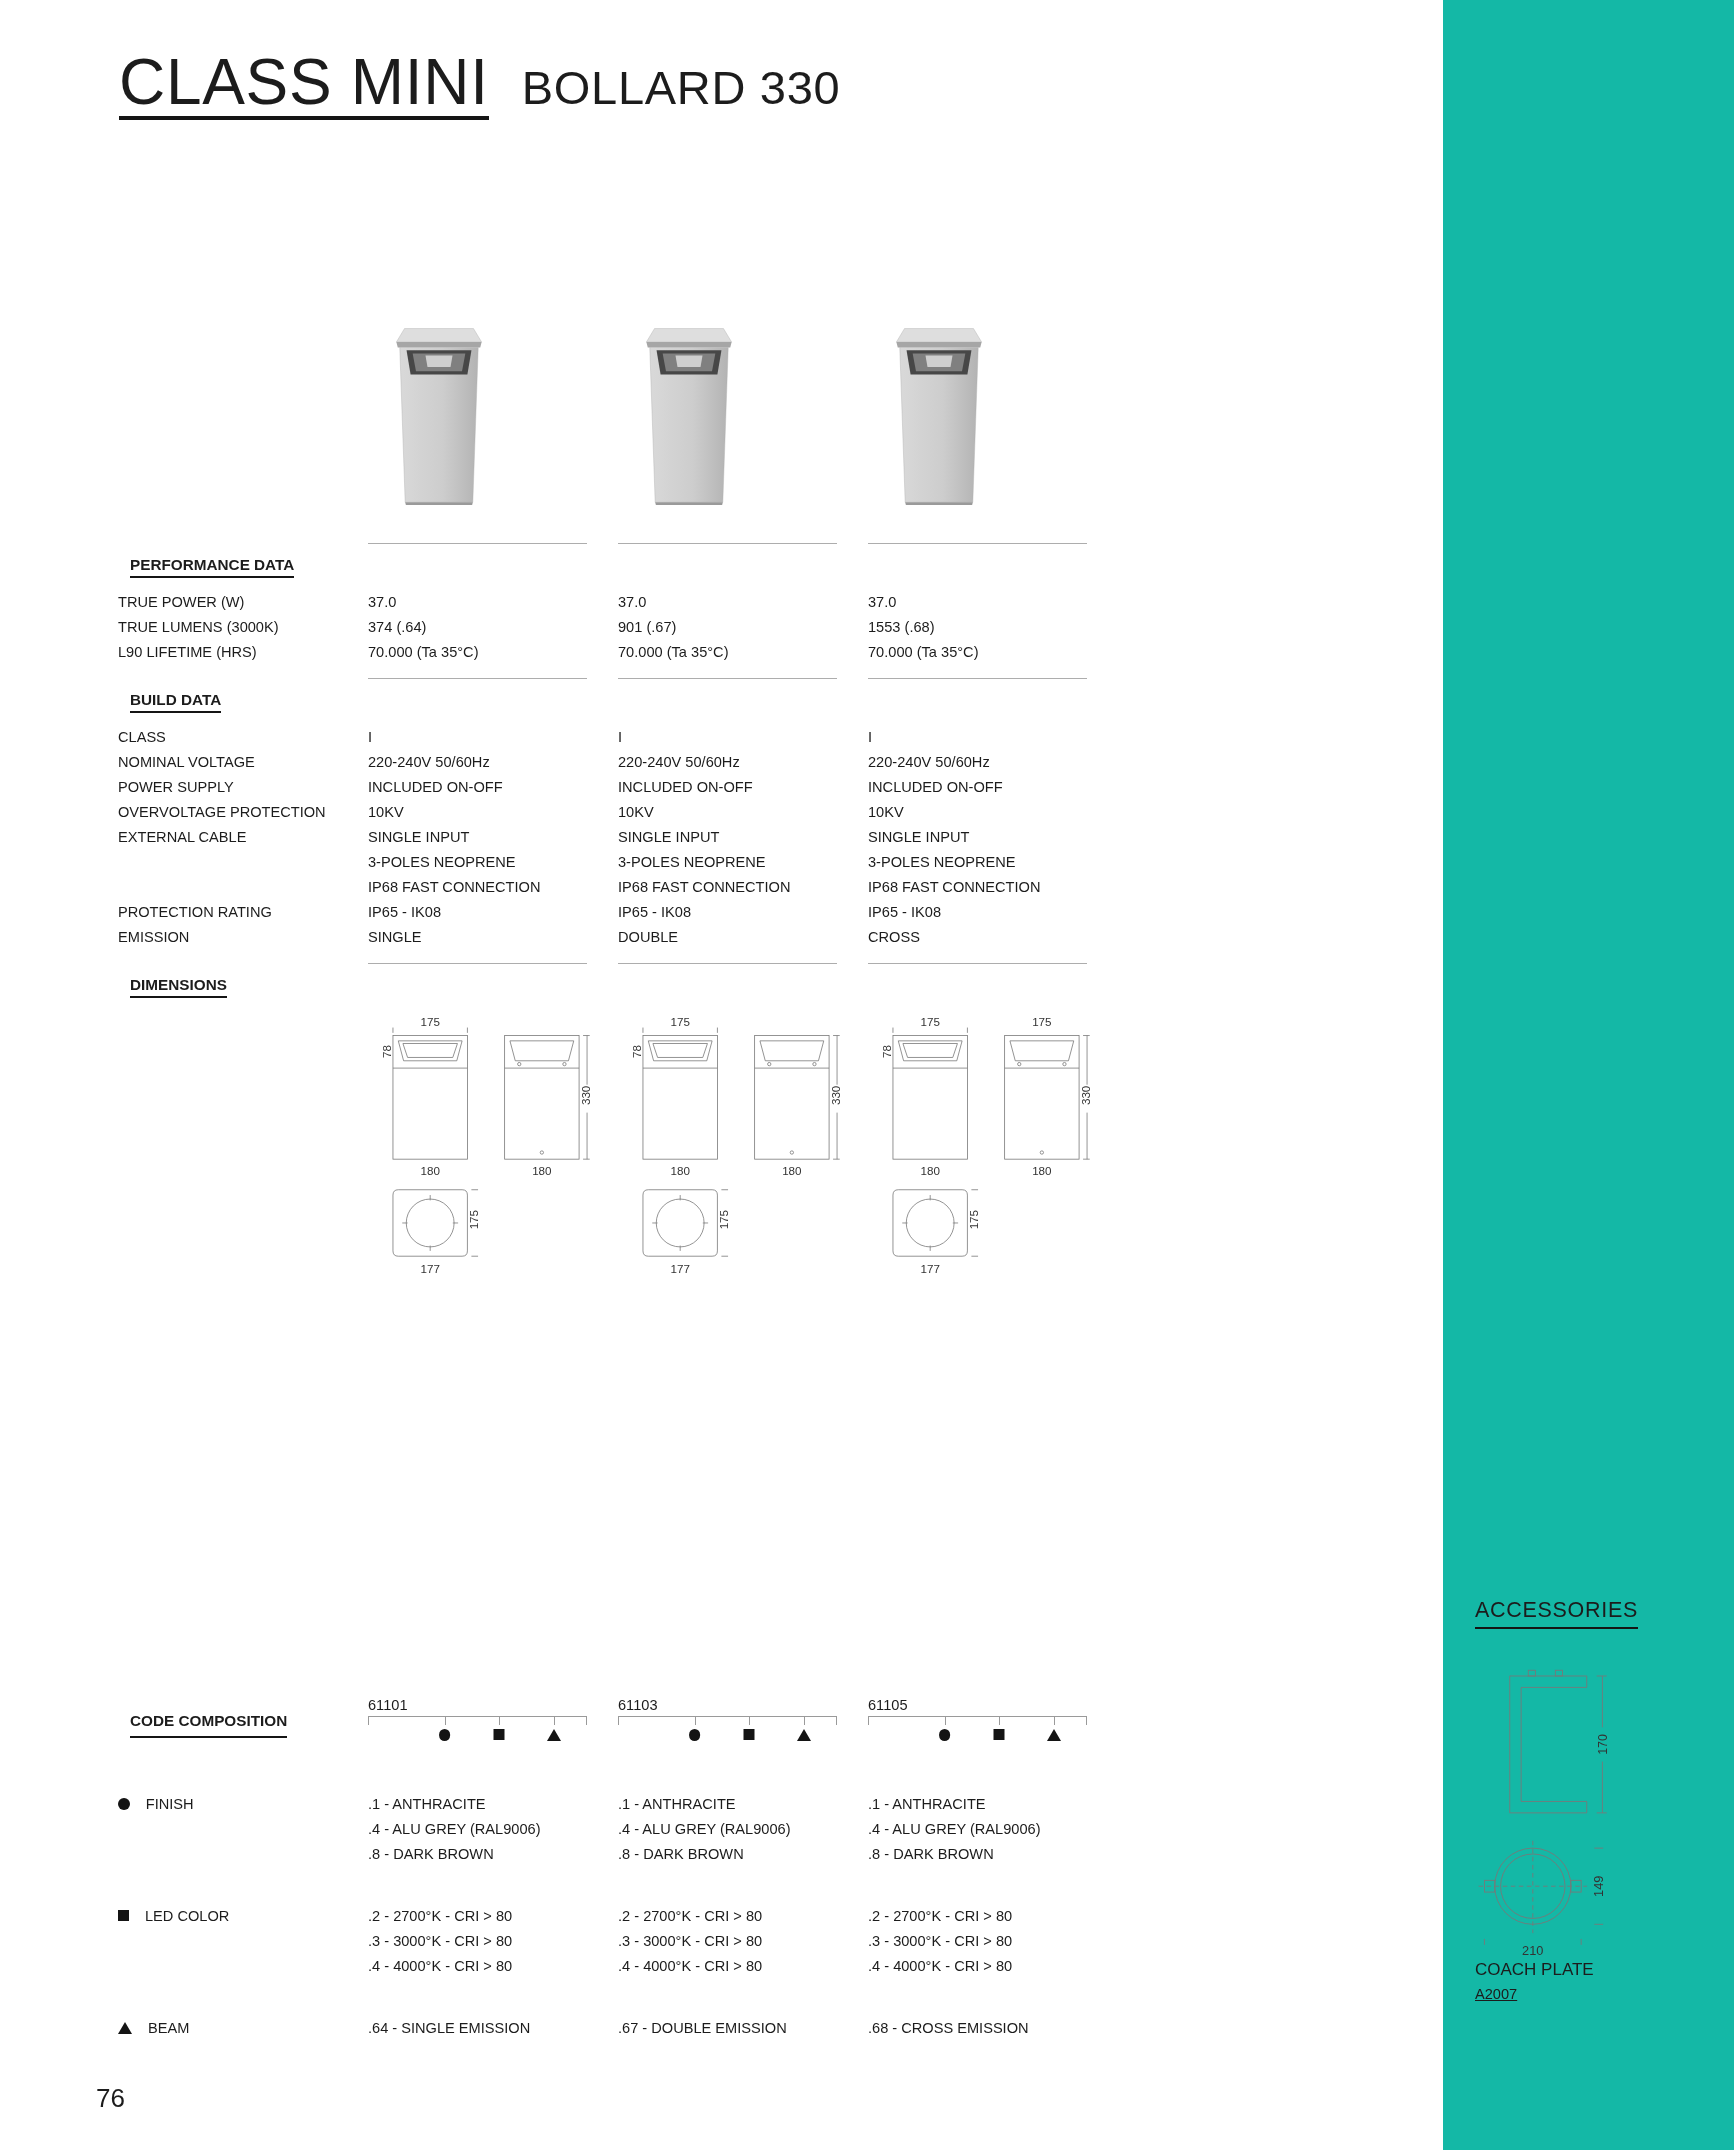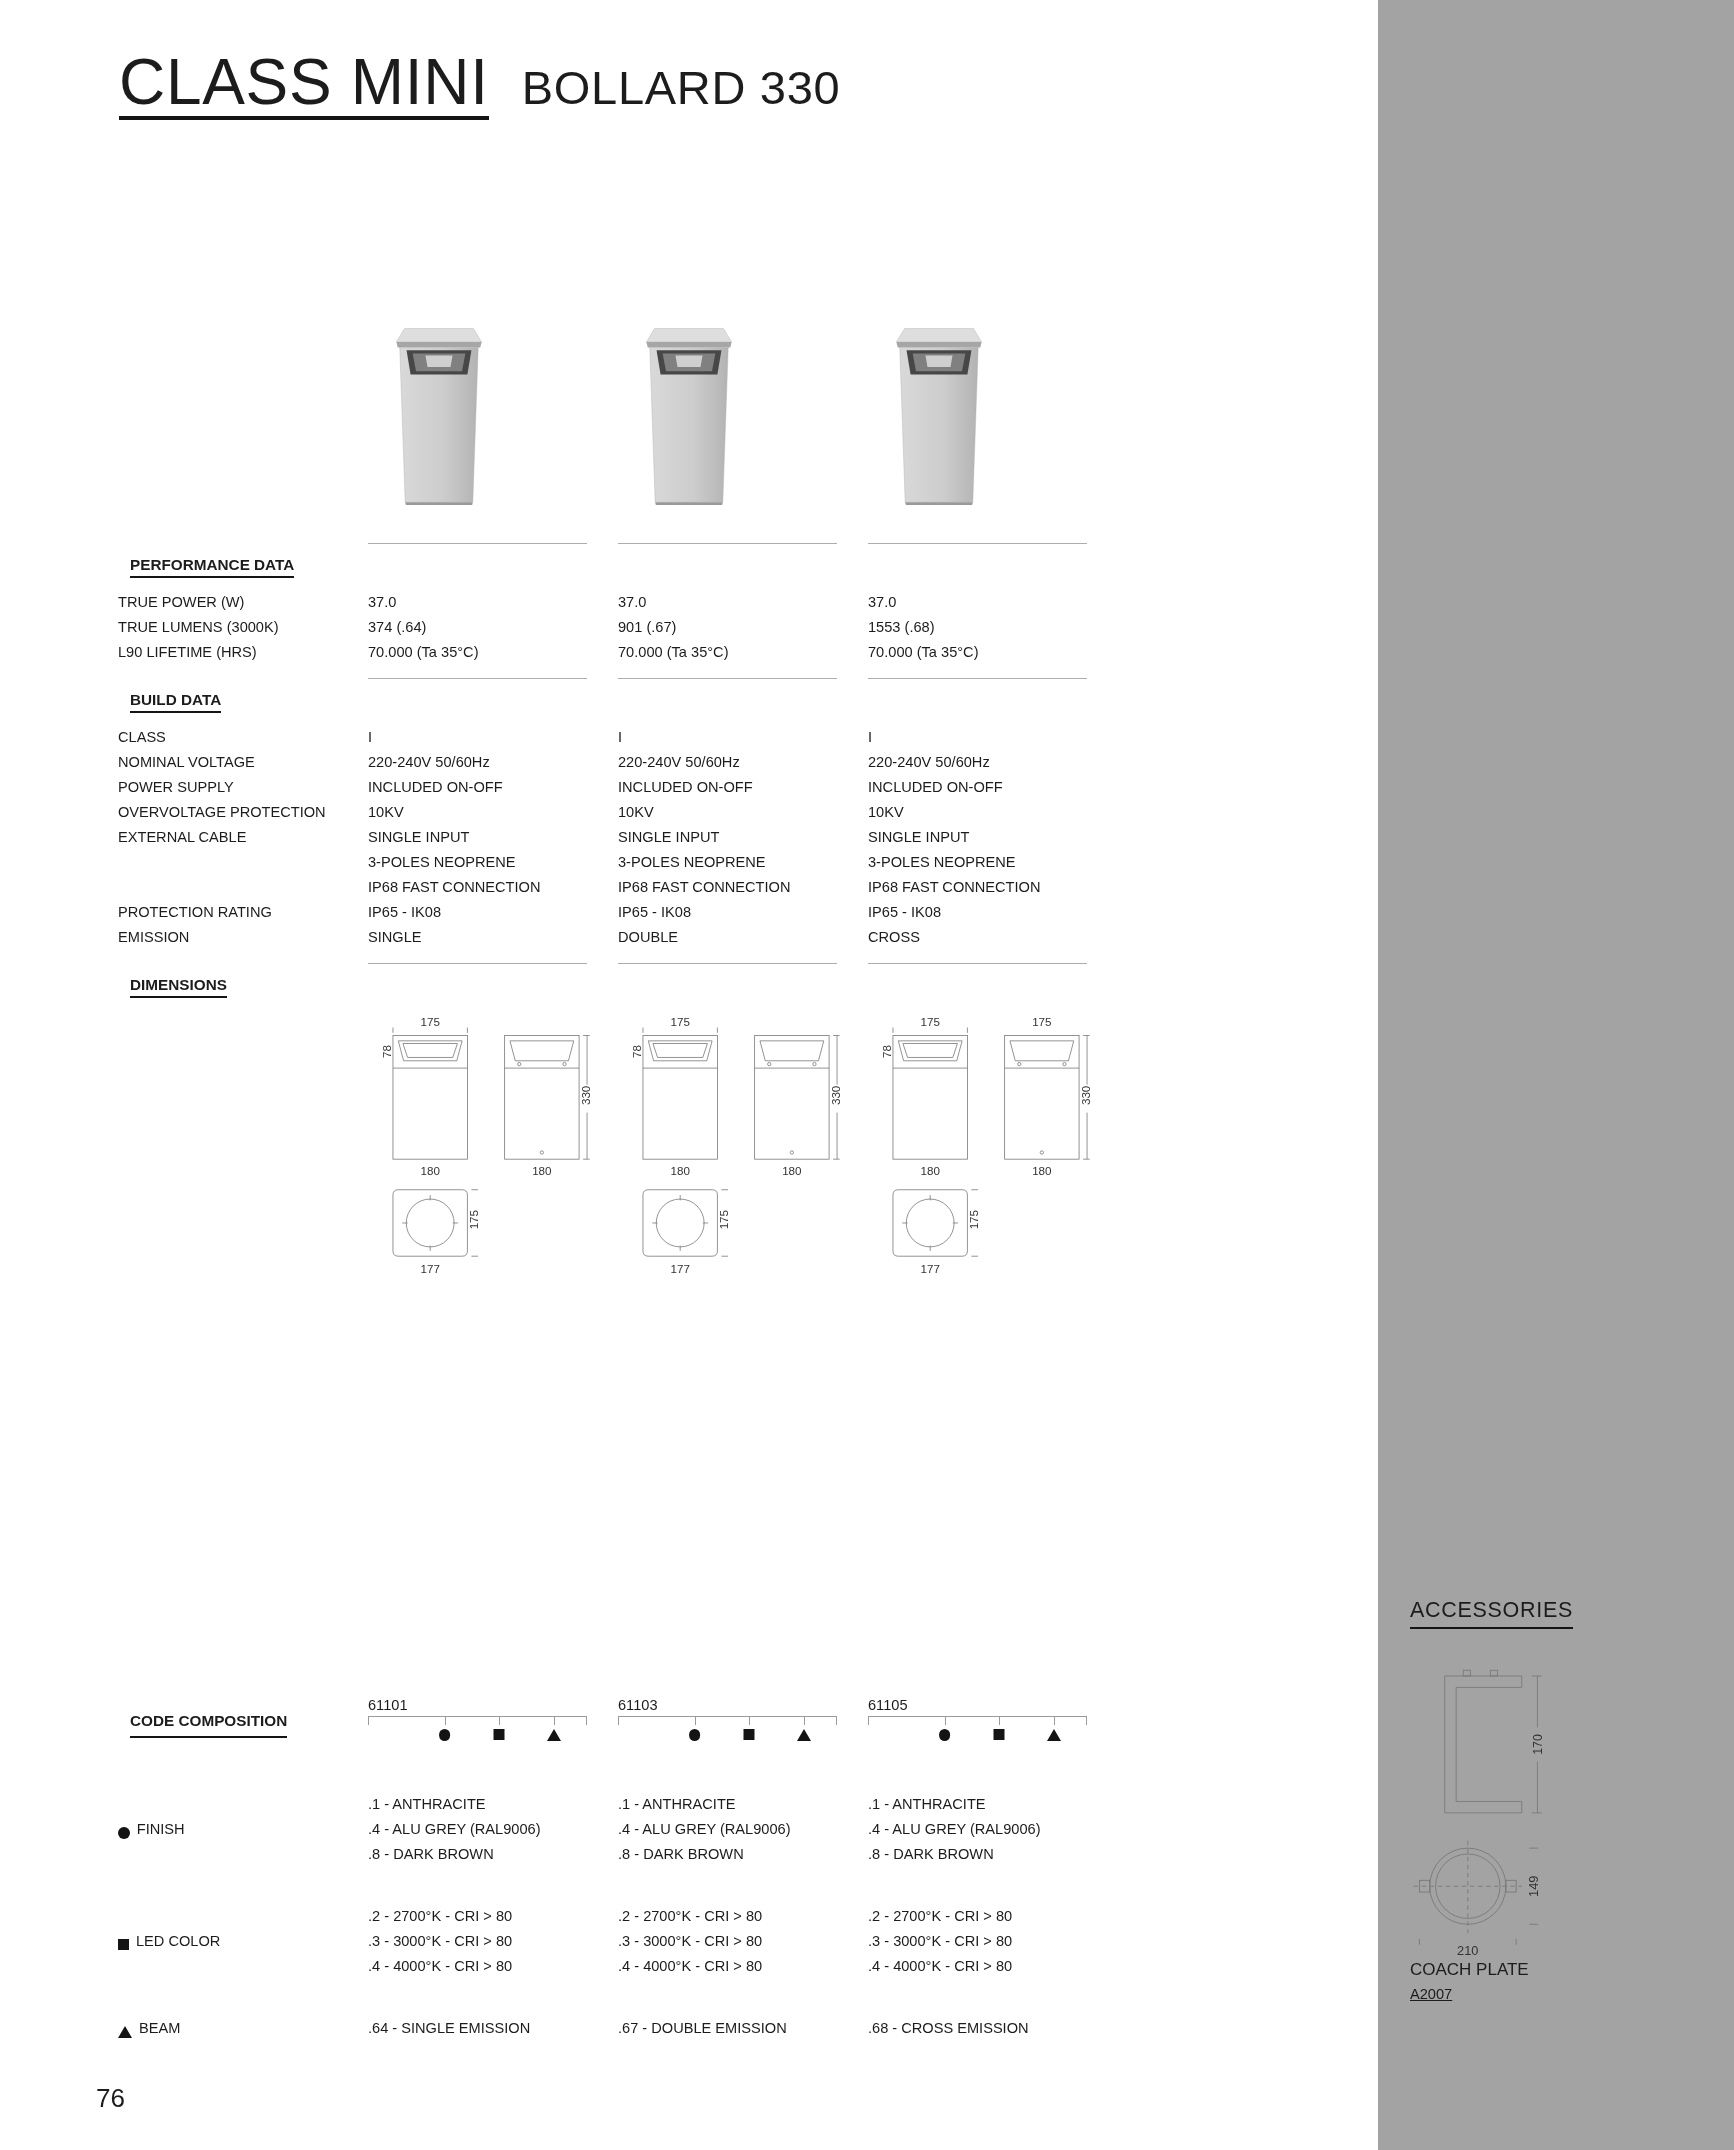--- a/index.html
+++ b/index.html
@@ -1,20 +1,20 @@
 <!DOCTYPE html>
 <html style="font-size:11px"><head>
 <meta charset="utf-8">
 <style>
   html,body{margin:0;padding:0}
   body{font-family:"Liberation Sans",sans-serif;color:#1c1c1c;background:#ffffff}
   #page{position:relative;width:1735px;height:2151px;background:#ffffff;overflow:hidden}
 
   
-  #sidebar{position:absolute;top:0;right:0;width:357px;height:2151px;background:#a3a3a3}
+  #sidebar{position:absolute;top:0;right:0;width:292px;height:2151px;background:#14b8a6}
   .acc-h{position:absolute;left:32px;top:1598px;font-size:21.5px;letter-spacing:0.7px}
   .acc-h span{display:inline-block;border-bottom:2.1px solid #151515;padding-bottom:3.5px}
   .acc-svg1{position:absolute;left:36px;top:1666px;width:147px;height:164px}
   .acc-svg2{position:absolute;left:21px;top:1832px;width:164px;height:126px}
   .acc-name{position:absolute;left:32px;top:1960px;font-size:17px}
   .acc-code{position:absolute;left:32px;top:1986px;font-size:14.6px;text-decoration:underline;cursor:pointer}
 
   
   .title-row{position:absolute;left:119px;top:50px;display:flex;align-items:baseline;gap:33px;white-space:nowrap}
   #main-title{font-size:64px;line-height:1;letter-spacing:0.7px;border-bottom:4.9px solid #151515;padding-bottom:2.1px}
@@ -53,21 +53,21 @@
   .code-icons .s1{left:35%}.code-icons .s2{left:60%}.code-icons .s3{left:85%}
 
   
   .shape{display:inline-block}
   .shape.circle{width:11.8px;height:11.8px;border-radius:50%;background:#141414}
   .shape.square{width:11px;height:11px;background:#141414}
   .shape.triangle{width:0;height:0;border-left:7.6px solid transparent;border-right:7.6px solid transparent;border-bottom:12.5px solid #141414;background:none}
 
   .optrow{margin-top:37px}
   .optrow.first{margin-top:42px}
-  .opt-label{display:flex;align-items:center;gap:7px}
+  .opt-label{display:flex;align-items:flex-start;gap:16px}
   .opt-label .shape{margin-top:6.2px}
 
   .pagenum{position:absolute;left:96px;top:2083px;font-size:26px}
 </style>
 </head>
 <body>
 
 <div id="page">
 
   <div id="sidebar">

